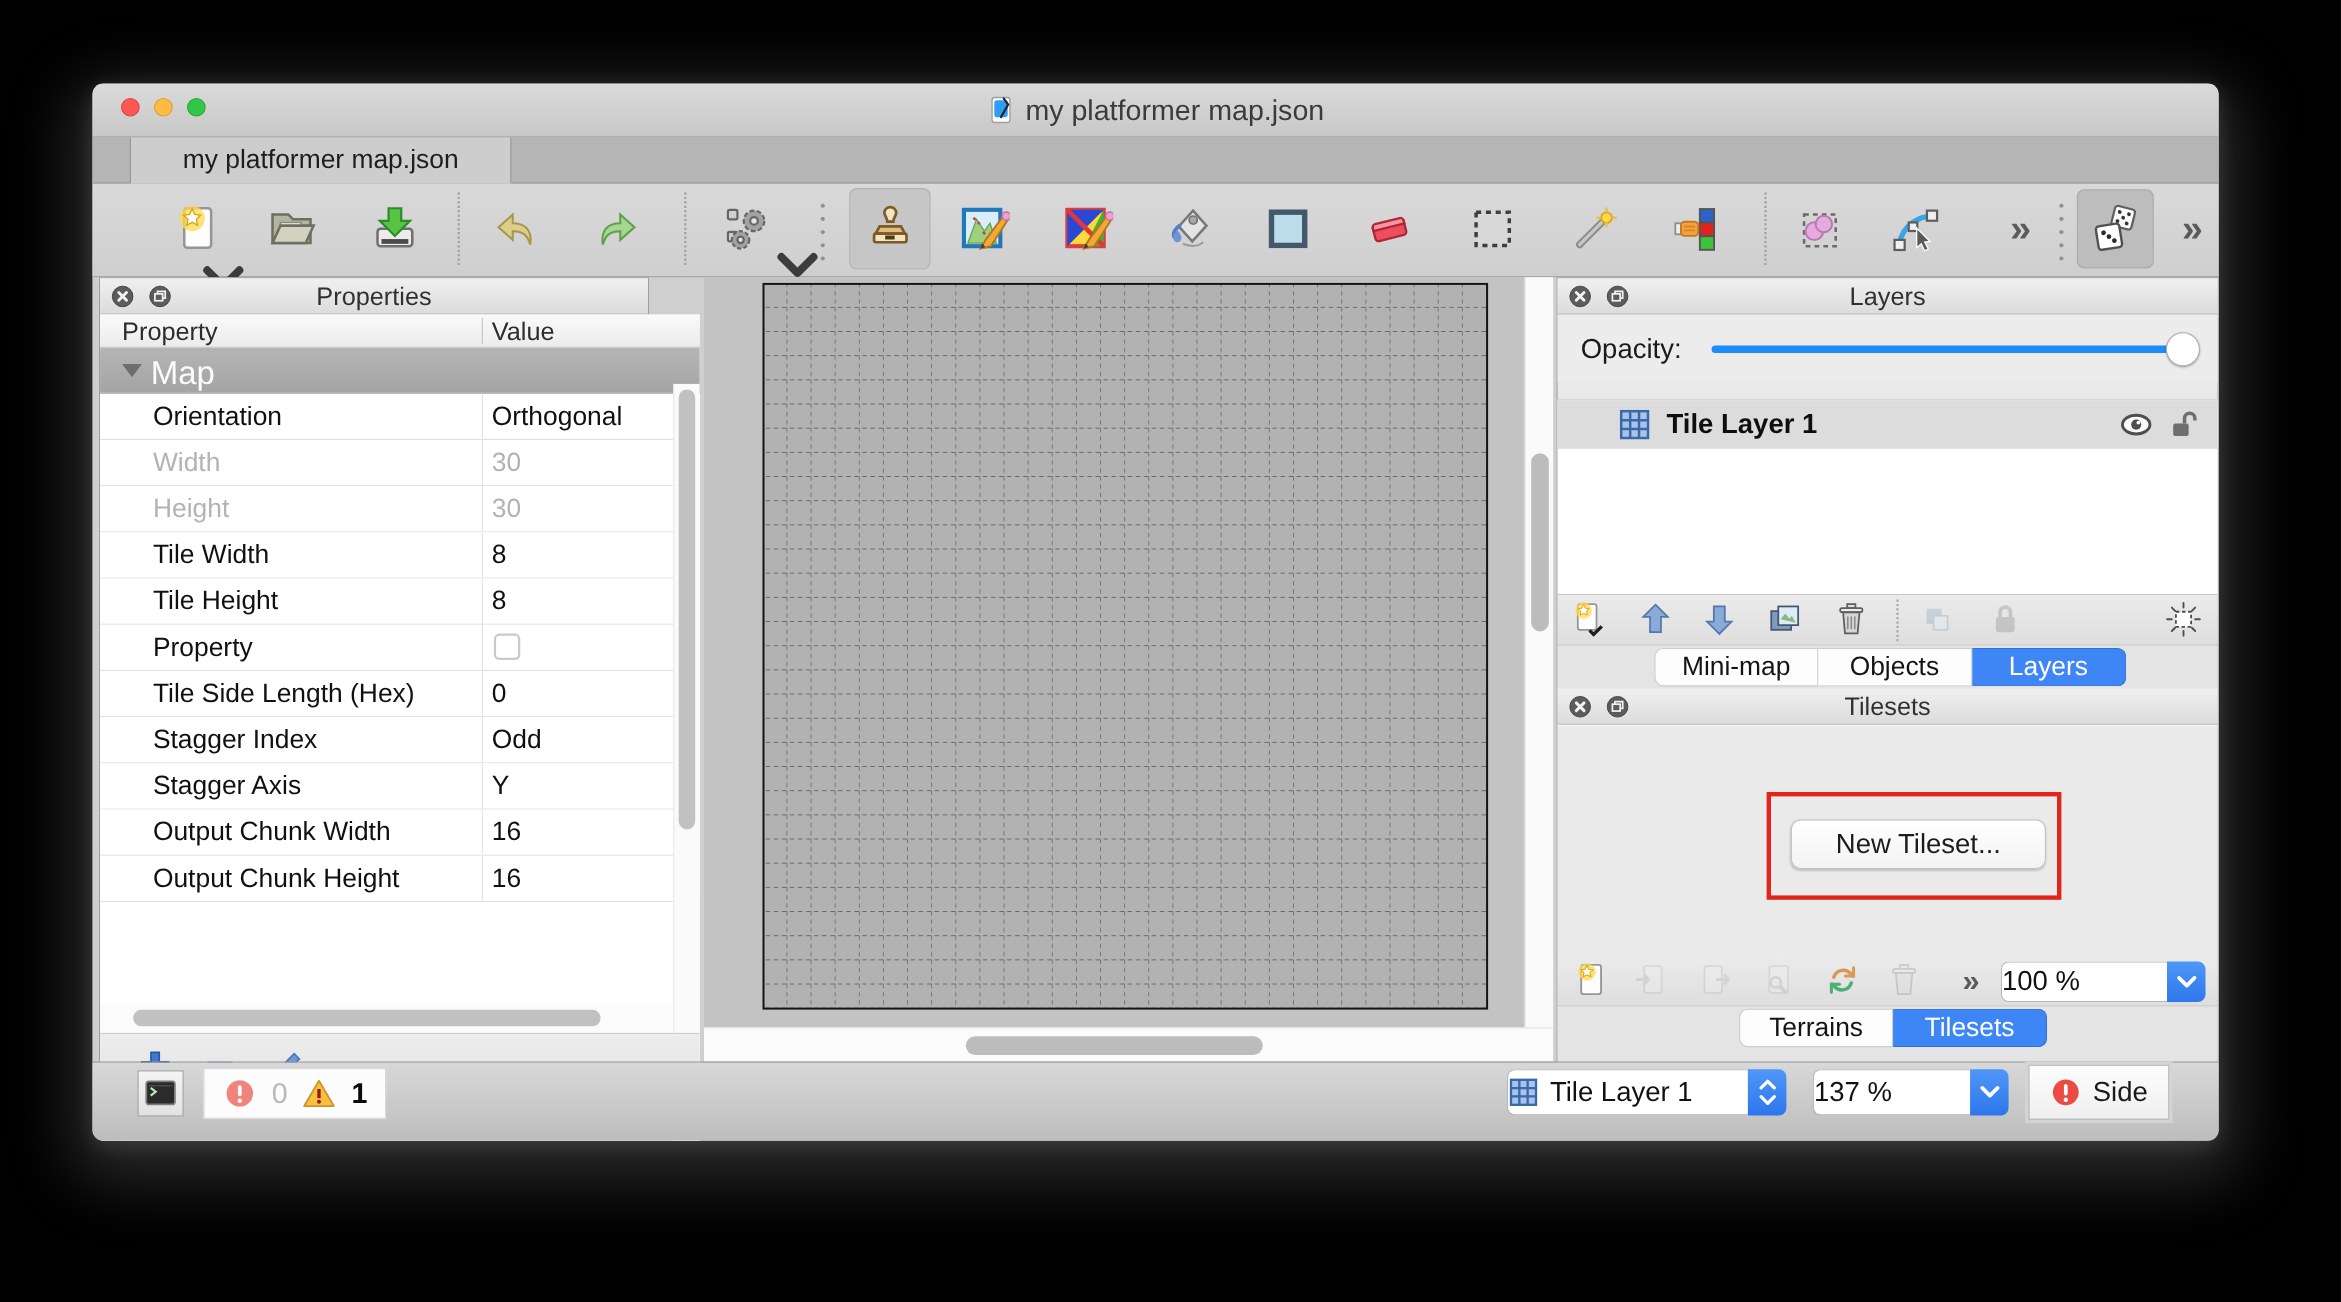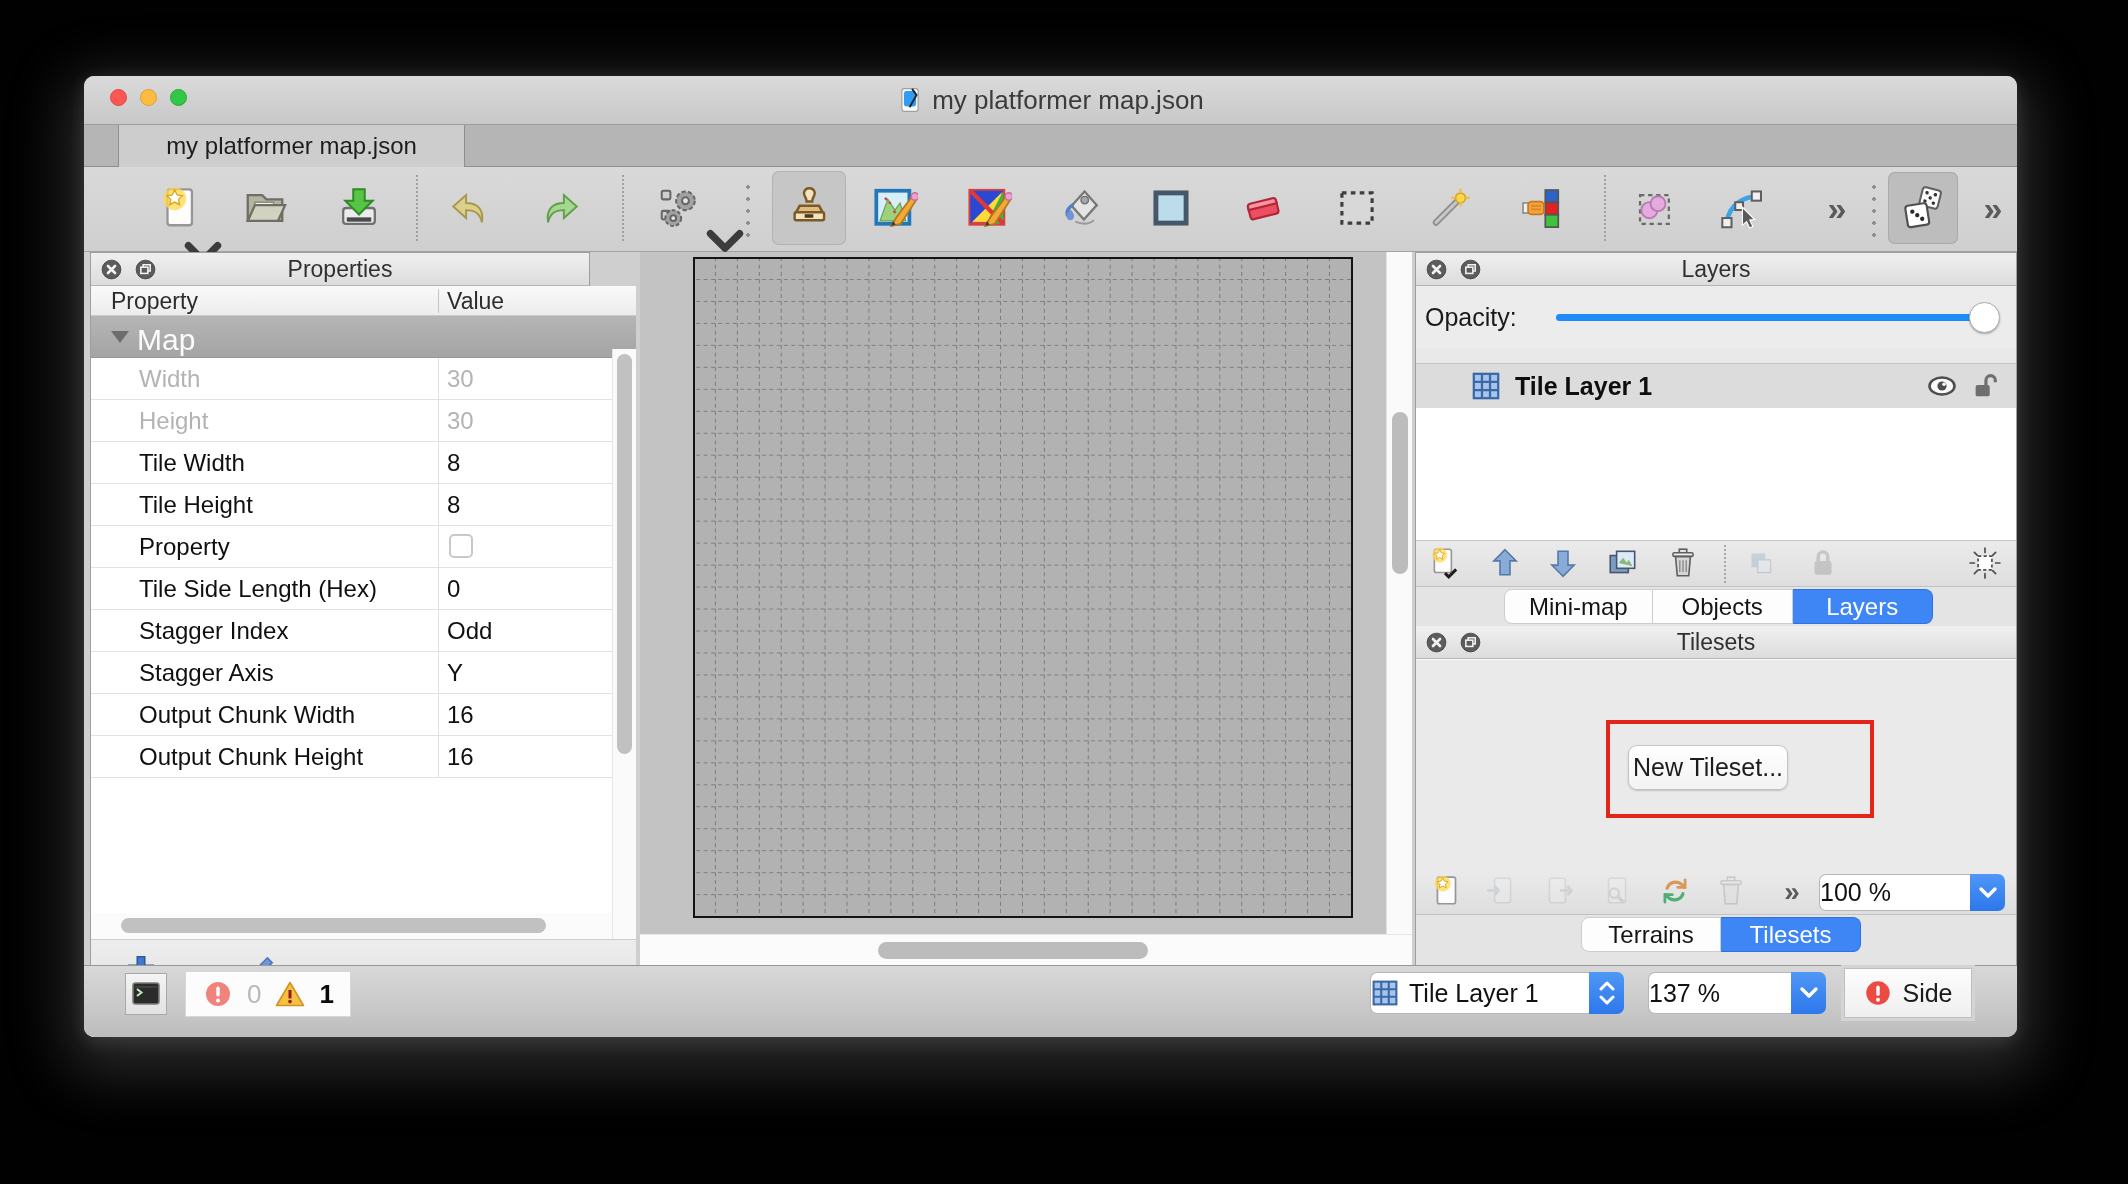--- a/index.html
+++ b/index.html
@@ -67,21 +67,21 @@
   .prop-act { position:absolute; top:12px; width:34px; height:34px; }
   
   #canvas { position:absolute; left:556px; top:176px; width:772px; height:713px; background:#c3c3c3; }
   #mapgrid { position:absolute; left:53px; top:5px; }
   #canvas-vscroll { position:absolute; right:0px; top:0px; width:26px; height:682px; background:#fafafa; border-left:1px solid #e0e0e0;}
   #canvas-vthumb { position:absolute; left:5px; top:160px; width:16px; height:162px; background:#bcbcbc; border-radius:8px; }
   #canvas-hscroll { position:absolute; left:0px; bottom:0px; width:772px; height:31px; background:#fbfbfb; border-top:1px solid #e6e6e6;}
   #canvas-hthumb { position:absolute; left:238px; top:7px; width:270px; height:17px; background:#bcbcbc; border-radius:9px; }
   
   .rsec { position:relative; width:100%; }
-  #opacity-row { height:62px; background:#ececec; display:flex; align-items:center; padding-left:9px; }
+  #opacity-row { height:62px; background:#ececec; display:flex; align-items:center; padding-left:21px; }
   #opacity-label { font-size:25px; color:#1a1a1a; }
   #opacity-slider { position:absolute; left:140px; right:20px; top:28px; height:7px; background:#1d8bf8; border-radius:4px; }
   #opacity-knob { position:absolute; right:-4px; top:-12px; width:31px; height:31px; background:#fff; border:1px solid #b0b0b0; border-radius:50%; box-shadow:0 1px 2px rgba(0,0,0,.3); }
   #layer-list { height:178px; background:#fff; border-top:1px solid #c6c6c6; border-bottom:1px solid #c6c6c6; margin-top:15px; }
   #layer-row { height:44px; background:#dcdcdc; display:flex; align-items:center; position:relative; }
   #layer-row .lic { width:30px; height:30px; margin-left:55px; }
   #layer-name { font-size:25px; font-weight:bold; color:#0e0e0e; margin-left:14px; }
   #layer-eye { position:absolute; right:58px; width:32px; height:32px; }
   #layer-lock{ position:absolute; right:16px; width:30px; height:30px; }
   .mini-toolbar { height:46px; background:linear-gradient(#ebebeb,#dedede); border-bottom:1px solid #c2c2c2; position:relative; }
@@ -91,21 +91,21 @@
   .msep { position:absolute; top:4px; height:38px; border-left:2px dotted #a8a8a8; }
   .tabs-row { height:39px; position:relative; background:#e4e4e4; }
   .seg { position:absolute; top:2px; height:35px; display:flex; }
   .seg .tab { min-width:140px; padding:0 24px; display:flex; align-items:center; justify-content:center;
     font-size:24px; color:#141414; background:#fdfdfd; border:1px solid #cdcdcd; border-left:none; }
   .seg .tab:first-child { border-left:1px solid #cdcdcd; border-radius:8px 0 0 8px; }
   .seg .tab:last-child { border-radius:0 8px 8px 0; }
   .seg .tab.active { background:#3e86f6; color:#fff; border-color:#2f72dd; }
   #tilesets-content { height:210px; background:#eaeaeb; border-top:1px solid #fafafa; position:relative; }
   #new-tileset-annotation { position:absolute; left:190px; top:60px; width:268px; height:98px; border:4px solid #e1251b; }
-  #new-tileset-btn { position:absolute; left:212px; top:85px; width:160px; height:45px; background:linear-gradient(#ffffff,#f3f3f3);
+  #new-tileset-btn { position:absolute; left:212px; top:85px; width:232px; height:45px; background:linear-gradient(#ffffff,#f3f3f3);
     border:1px solid #c3c3c3; border-radius:9px; display:flex; align-items:center; justify-content:center;
     font-size:25px; color:#1c1c1c; box-shadow:0 1px 2px rgba(0,0,0,.18); }
   #tileset-zoom { position:absolute; left:403px; top:5px; width:186px; height:37px; display:flex; }
   .combo-field { flex:1; background:#fff; border:1px solid #b7b7b7; border-right:none; border-radius:7px 0 0 7px;
     display:flex; align-items:center; font-size:25px; color:#111; }
   .combo-arrow { width:35px; background:linear-gradient(#4f97f7,#2d77ec); border-radius:0 7px 7px 0; display:flex; align-items:center; justify-content:center; }
   #rd-filler { height:22px; background:#e4e4e4; }
   
   #statusbar { position:absolute; left:0; top:889px; width:100%; height:72px;
     background:linear-gradient(#d8d8d8,#bdbdbd); border-top:1px solid #989898; }
@@ -369,20 +369,25 @@
       <div id="prop-colhead">
         <span class="c1">Property</span>
         <span class="cdiv"></span>
         <span class="c2">Value</span>
       </div>
       <div id="prop-rows">
           <div class="prow group">
             <span class="tri"></span>
             <span class="plabel">Map</span>
           </div>
+          <div class="prow">
+            <span class="plabel">Orientation</span>
+            <span class="vdiv"></span>
+            <span class="pvalue">Orthogonal</span>
+          </div>
           <div class="prow disabled">
             <span class="plabel">Width</span>
             <span class="vdiv"></span>
             <span class="pvalue">30</span>
           </div>
           <div class="prow disabled">
             <span class="plabel">Height</span>
             <span class="vdiv"></span>
             <span class="pvalue">30</span>
           </div>

